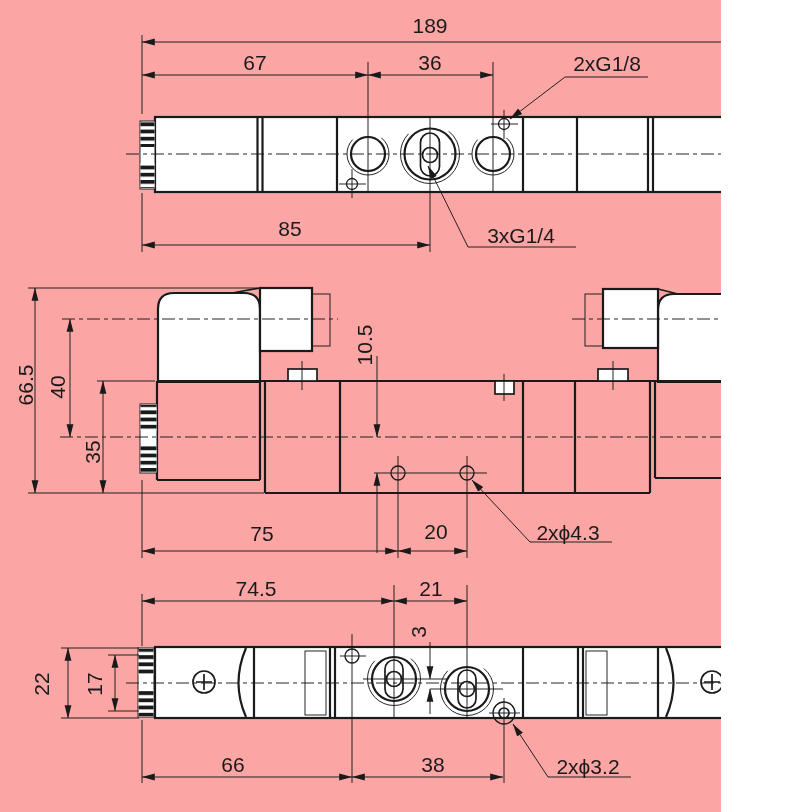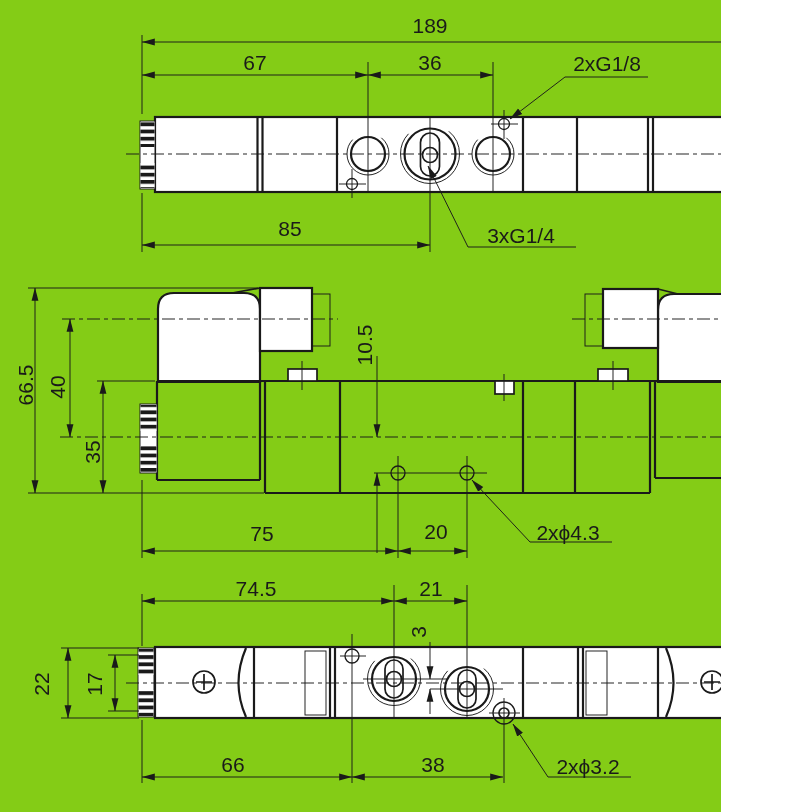--- a/index.html
+++ b/index.html
@@ -1,16 +1,16 @@
 <!DOCTYPE html>
 <html><head>
 <meta charset="utf-8">
 <style>
   html,body{margin:0;padding:0;background:#ffffff;}
-  .page{width:721px;height:812px;background:#84cc16;position:relative;overflow:hidden;}
+  .page{width:721px;height:812px;background:#fca5a5;position:relative;overflow:hidden;}
   svg{display:block;}
   svg text{font-family:"Liberation Sans","DejaVu Sans",sans-serif;font-size:21px;fill:#1a1a1a;text-anchor:middle;}
   .b2{stroke:#1a1a1a;stroke-width:2.2;fill:none;}
   .b16{stroke:#1a1a1a;stroke-width:1.7;fill:none;}
   .m{stroke:#1a1a1a;stroke-width:1.3;fill:none;}
   .t{stroke:#1a1a1a;stroke-width:0.95;fill:none;}
   .cl{stroke:#1a1a1a;stroke-width:0.95;fill:none;stroke-dasharray:13 4 4 4;}
   .wf{fill:#ffffff;}
 </style>
 </head>

